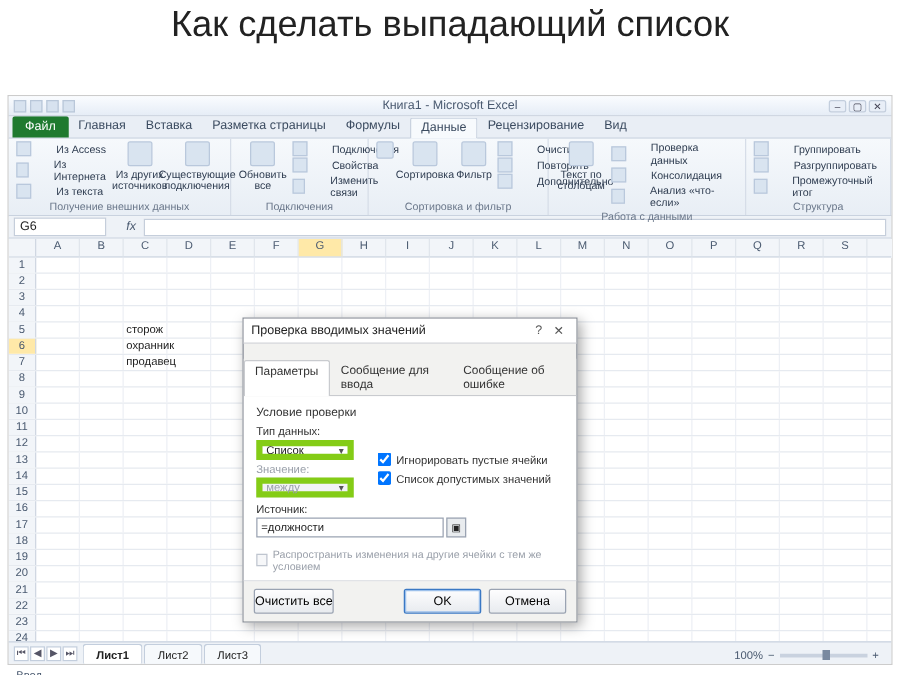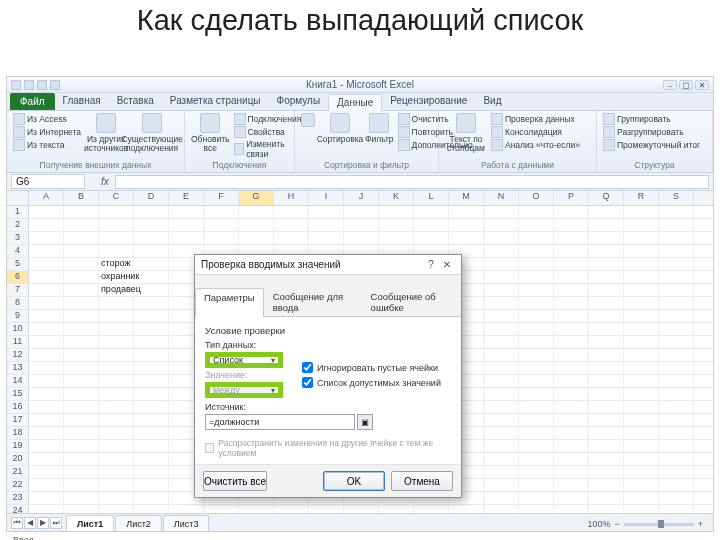--- a/index.html
+++ b/index.html
@@ -15,21 +15,21 @@
   .ribbon-tabs .file-tab { background: #1f7a2f; color: #fff; padding: 2px 10px; height: 17px; line-height: 13px; border-radius: 2px 2px 0 0; margin-left: 3px; }
   .ribbon-tabs .tab { padding: 2px 8px; color: #3b4b60; cursor: default; }
   .ribbon-tabs .tab.active { background: #f7fafd; border: 1px solid #c9d2df; border-bottom: 1px solid #f7fafd; border-radius: 2px 2px 0 0; position: relative; top: 1px; }
   .ribbon { height: 62px; background: linear-gradient(#f6f9fc,#e8eef5); border-bottom: 1px solid #c9d2df; display: flex; font-size: 9px; }
   .rgroup { border-right: 1px solid #d6dde8; padding: 2px 6px; position: relative; display: flex; flex-direction: column; }
   .rgroup .rbody { flex: 1; display: flex; gap: 4px; align-items: flex-start; }
   .rgroup .rlabel { text-align: center; color: #6a778a; font-size: 8.5px; padding-top: 1px; }
   .rbtn { display: flex; flex-direction: column; align-items: center; width: 42px; font-size: 8.5px; text-align: center; color: #2e3c50; line-height: 1.1; }
   .rbtn .ri { width: 20px; height: 20px; background: #d9e4f0; border: 1px solid #b9c8dc; border-radius: 2px; margin-bottom: 2px; }
   .rsmall { display: flex; flex-direction: column; gap: 1px; }
-  .rsmall .ritem { display: flex; align-items: center; gap: 2px; font-size: 8.5px; color: #2e3c50; }
+  .rsmall .ritem { display: flex; align-items: center; gap: 20px; font-size: 8.5px; color: #2e3c50; }
   .rsmall .ritem .ri2 { width: 12px; height: 12px; background: #d9e4f0; border: 1px solid #b9c8dc; }
   .name-box-bar { height: 18px; background: #eef2f7; display: flex; align-items: center; border-bottom: 1px solid #c9d2df; font-size: 10px; }
   .name-box { width: 74px; border: 1px solid #c5cedb; background: #fff; padding: 1px 4px; margin-left: 4px; font-size: 10px; }
   .fx { margin: 0 6px 0 16px; color: #4a5a70; font-style: italic; }
   .formula-bar { flex: 1; border: 1px solid #c5cedb; background: #fff; height: 14px; margin-right: 4px; }
   .grid-area { position: absolute; top: 114px; left: 0; right: 0; bottom: 18px; overflow: hidden; background: #fff; }
   .colhead-row { display: flex; height: 15px; background: #f2f5f9; border-bottom: 1px solid #d0d7e2; position: sticky; top:0; }
   .rowhead { width: 22px; min-width:22px; border-right: 1px solid #d0d7e2; text-align: center; font-size: 9px; color: #4a5a70; background: #f2f5f9; }
   .colhead { width: 35px; min-width:35px; border-right: 1px solid #e0e5ec; text-align: center; font-size: 9px; color: #4a5a70; }
   .colhead.sel, .rowhead.sel { background: #ffe9a8; }

